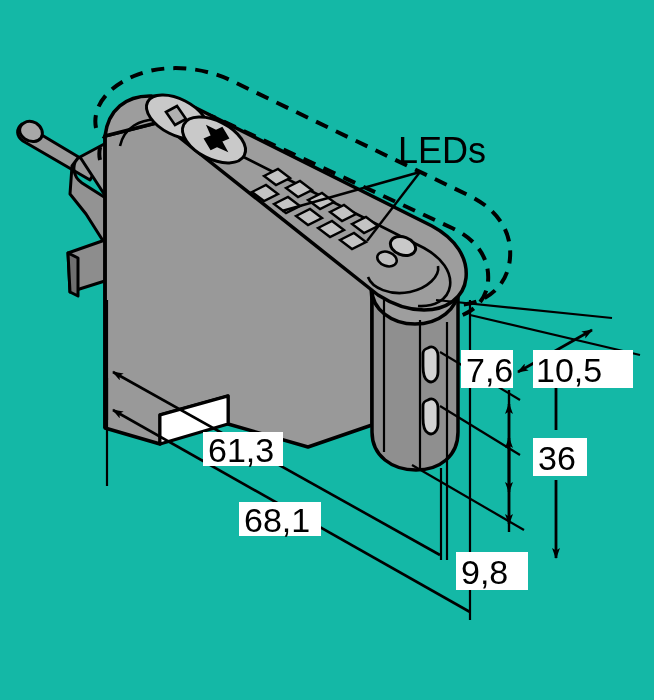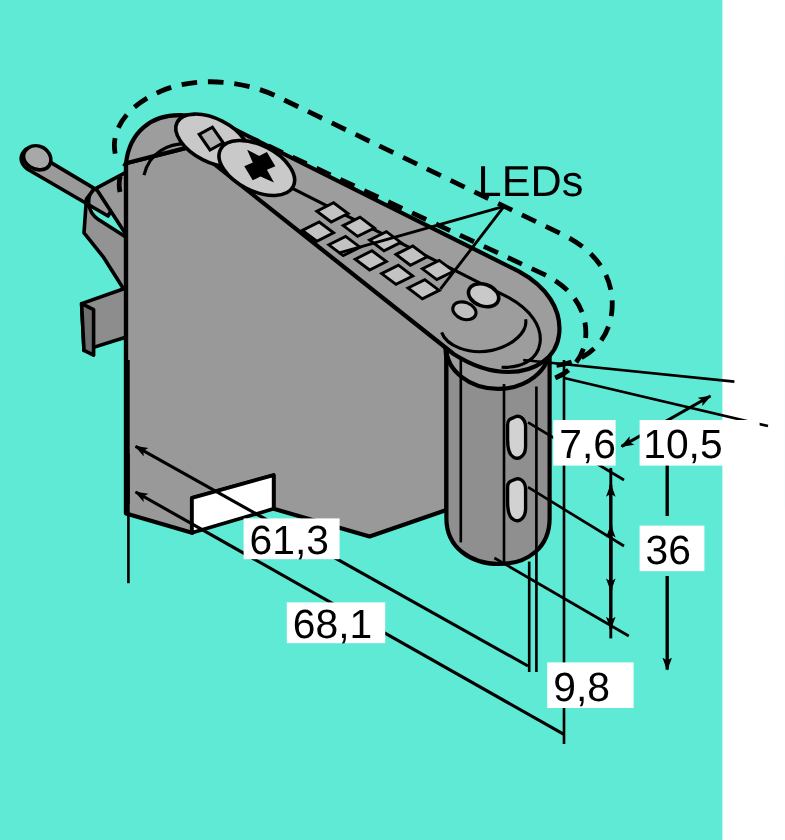--- a/index.html
+++ b/index.html
@@ -8,23 +8,23 @@
     background: #ffffff;
   }
   body {
     width: 654px;
     height: 700px;
     font-family: "Liberation Sans", sans-serif;
     overflow: hidden;
   }
   #drawing-root {
     position: relative;
-    width: 602px;
+    width: 654px;
     height: 700px;
-    background: #5eead4;
+    background: #14b8a6;
   }
   svg.tech-drawing {
     display: block;
     width: 654px;
     height: 700px;
   }
   text.dim-label {
     font-family: "Liberation Sans", sans-serif;
     font-size: 34px;
     fill: #000000;

